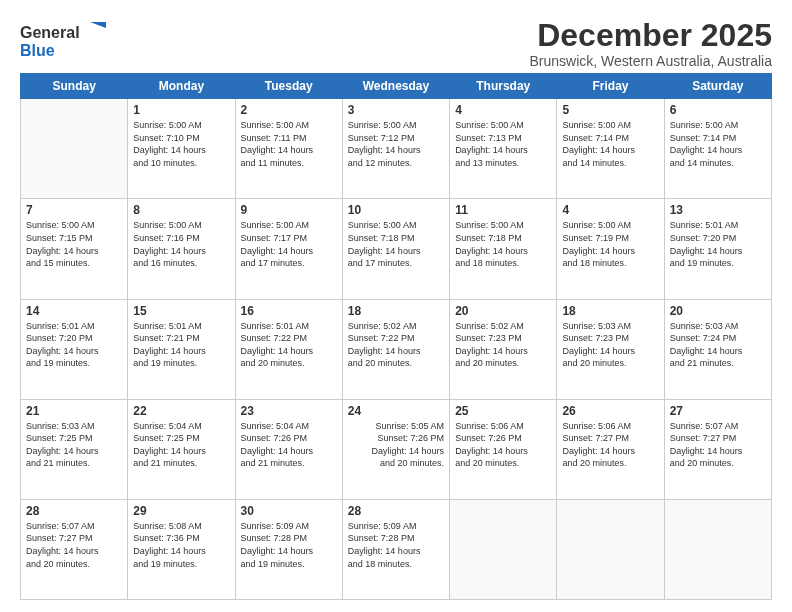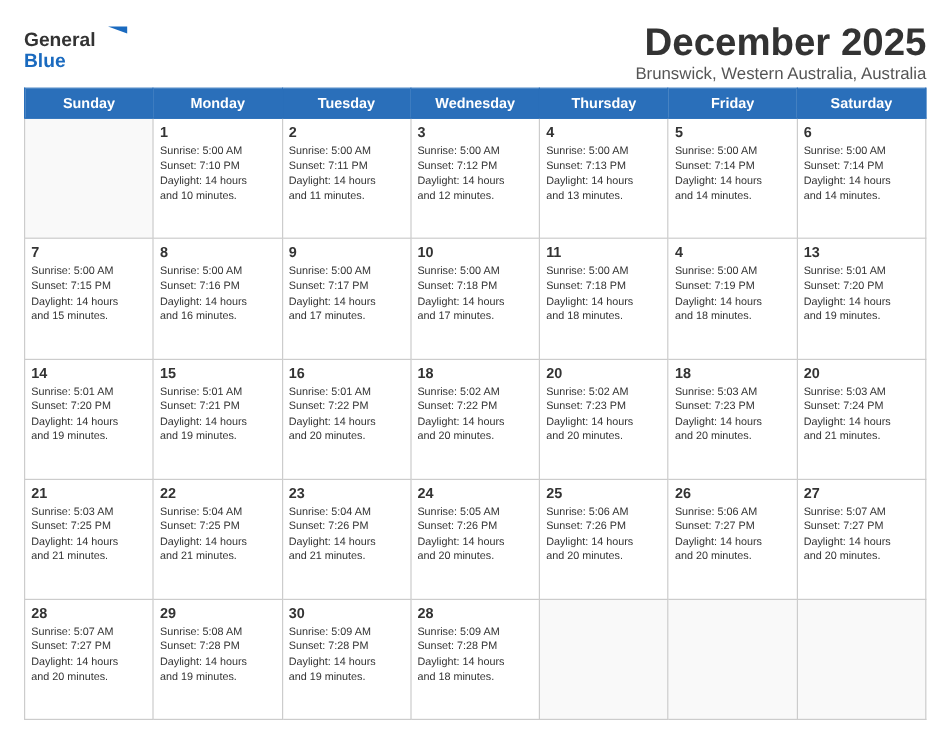--- a/index.html
+++ b/index.html
@@ -276,21 +276,21 @@
           </td>
           <td>
             <span class="day-num">23</span>
             <div class="day-info" style="white-space: pre-line;">Sunrise: 5:04 AM
 Sunset: 7:26 PM
 Daylight: 14 hours
 and 21 minutes.</div>
           </td>
           <td>
             <span class="day-num">24</span>
-            <div class="day-info" style="white-space: pre-line;">Sunrise: 5:05 AM
+            <div class="day-info" style="white-space: pre-line; text-align: right;">Sunrise: 5:05 AM
 Sunset: 7:26 PM
 Daylight: 14 hours
 and 20 minutes.</div>
           </td>
           <td>
             <span class="day-num">25</span>
             <div class="day-info" style="white-space: pre-line;">Sunrise: 5:06 AM
 Sunset: 7:26 PM
 Daylight: 14 hours
 and 20 minutes.</div>
@@ -314,21 +314,21 @@
           <td>
             <span class="day-num">28</span>
             <div class="day-info" style="white-space: pre-line;">Sunrise: 5:07 AM
 Sunset: 7:27 PM
 Daylight: 14 hours
 and 20 minutes.</div>
           </td>
           <td>
             <span class="day-num">29</span>
             <div class="day-info" style="white-space: pre-line;">Sunrise: 5:08 AM
-Sunset: 7:28 PM
+Sunset: 7:36 PM
 Daylight: 14 hours
 and 19 minutes.</div>
           </td>
           <td>
             <span class="day-num">30</span>
             <div class="day-info" style="white-space: pre-line;">Sunrise: 5:09 AM
 Sunset: 7:28 PM
 Daylight: 14 hours
 and 19 minutes.</div>
           </td>

